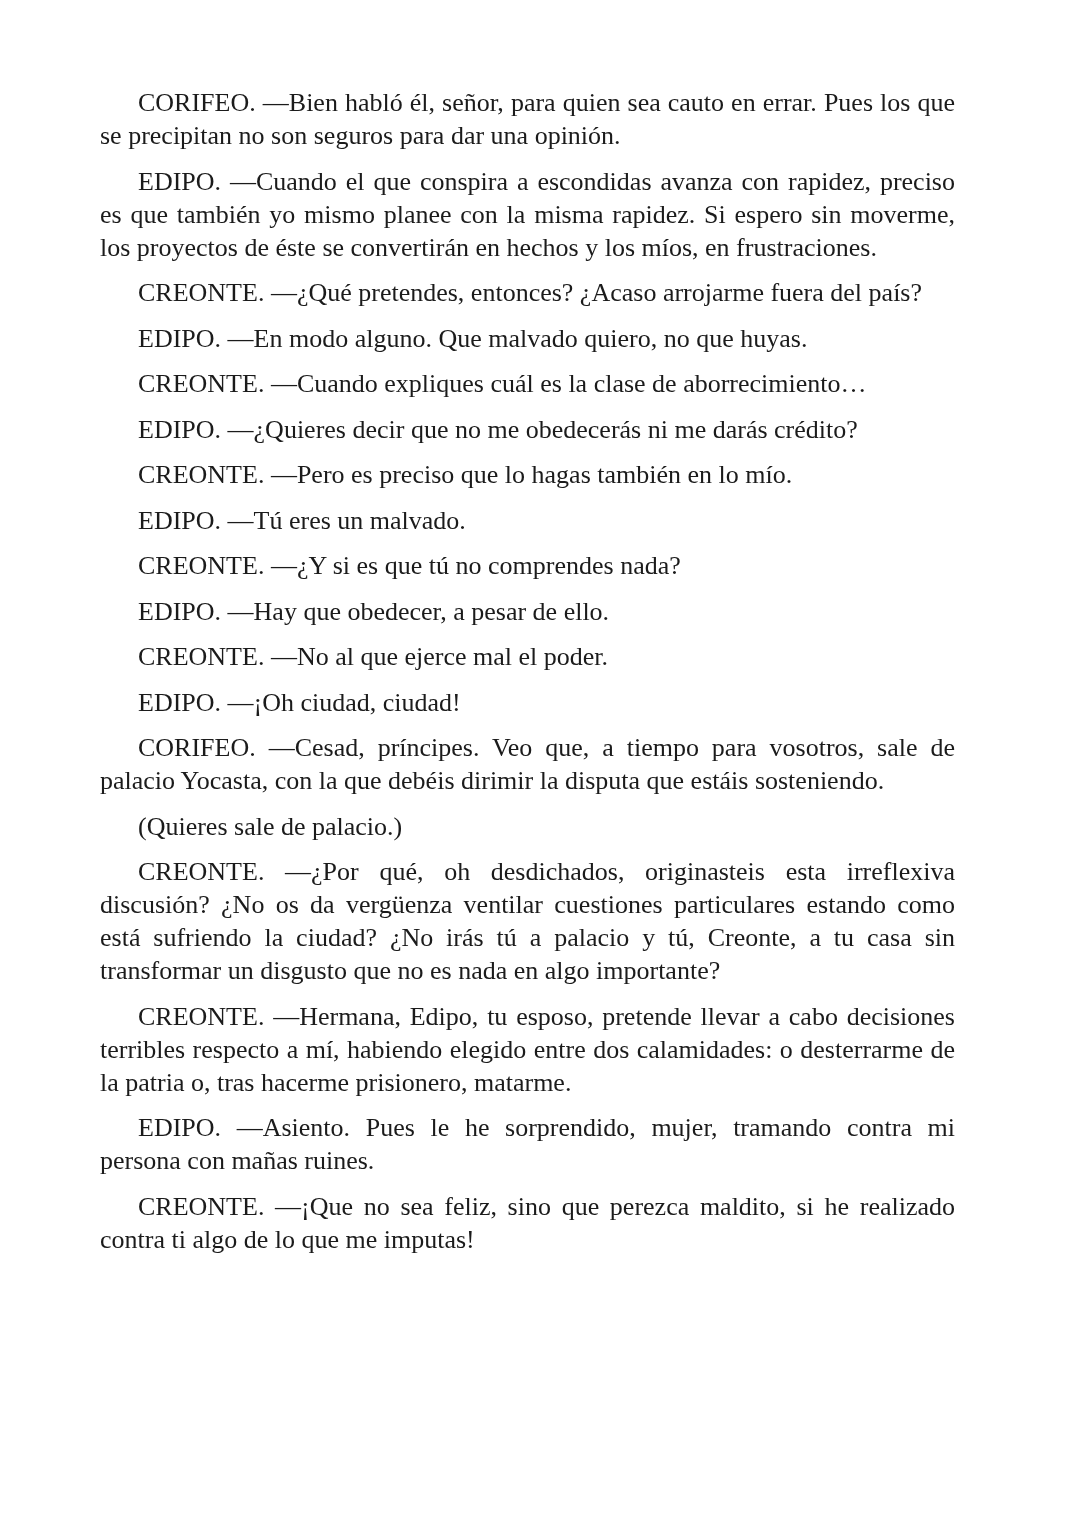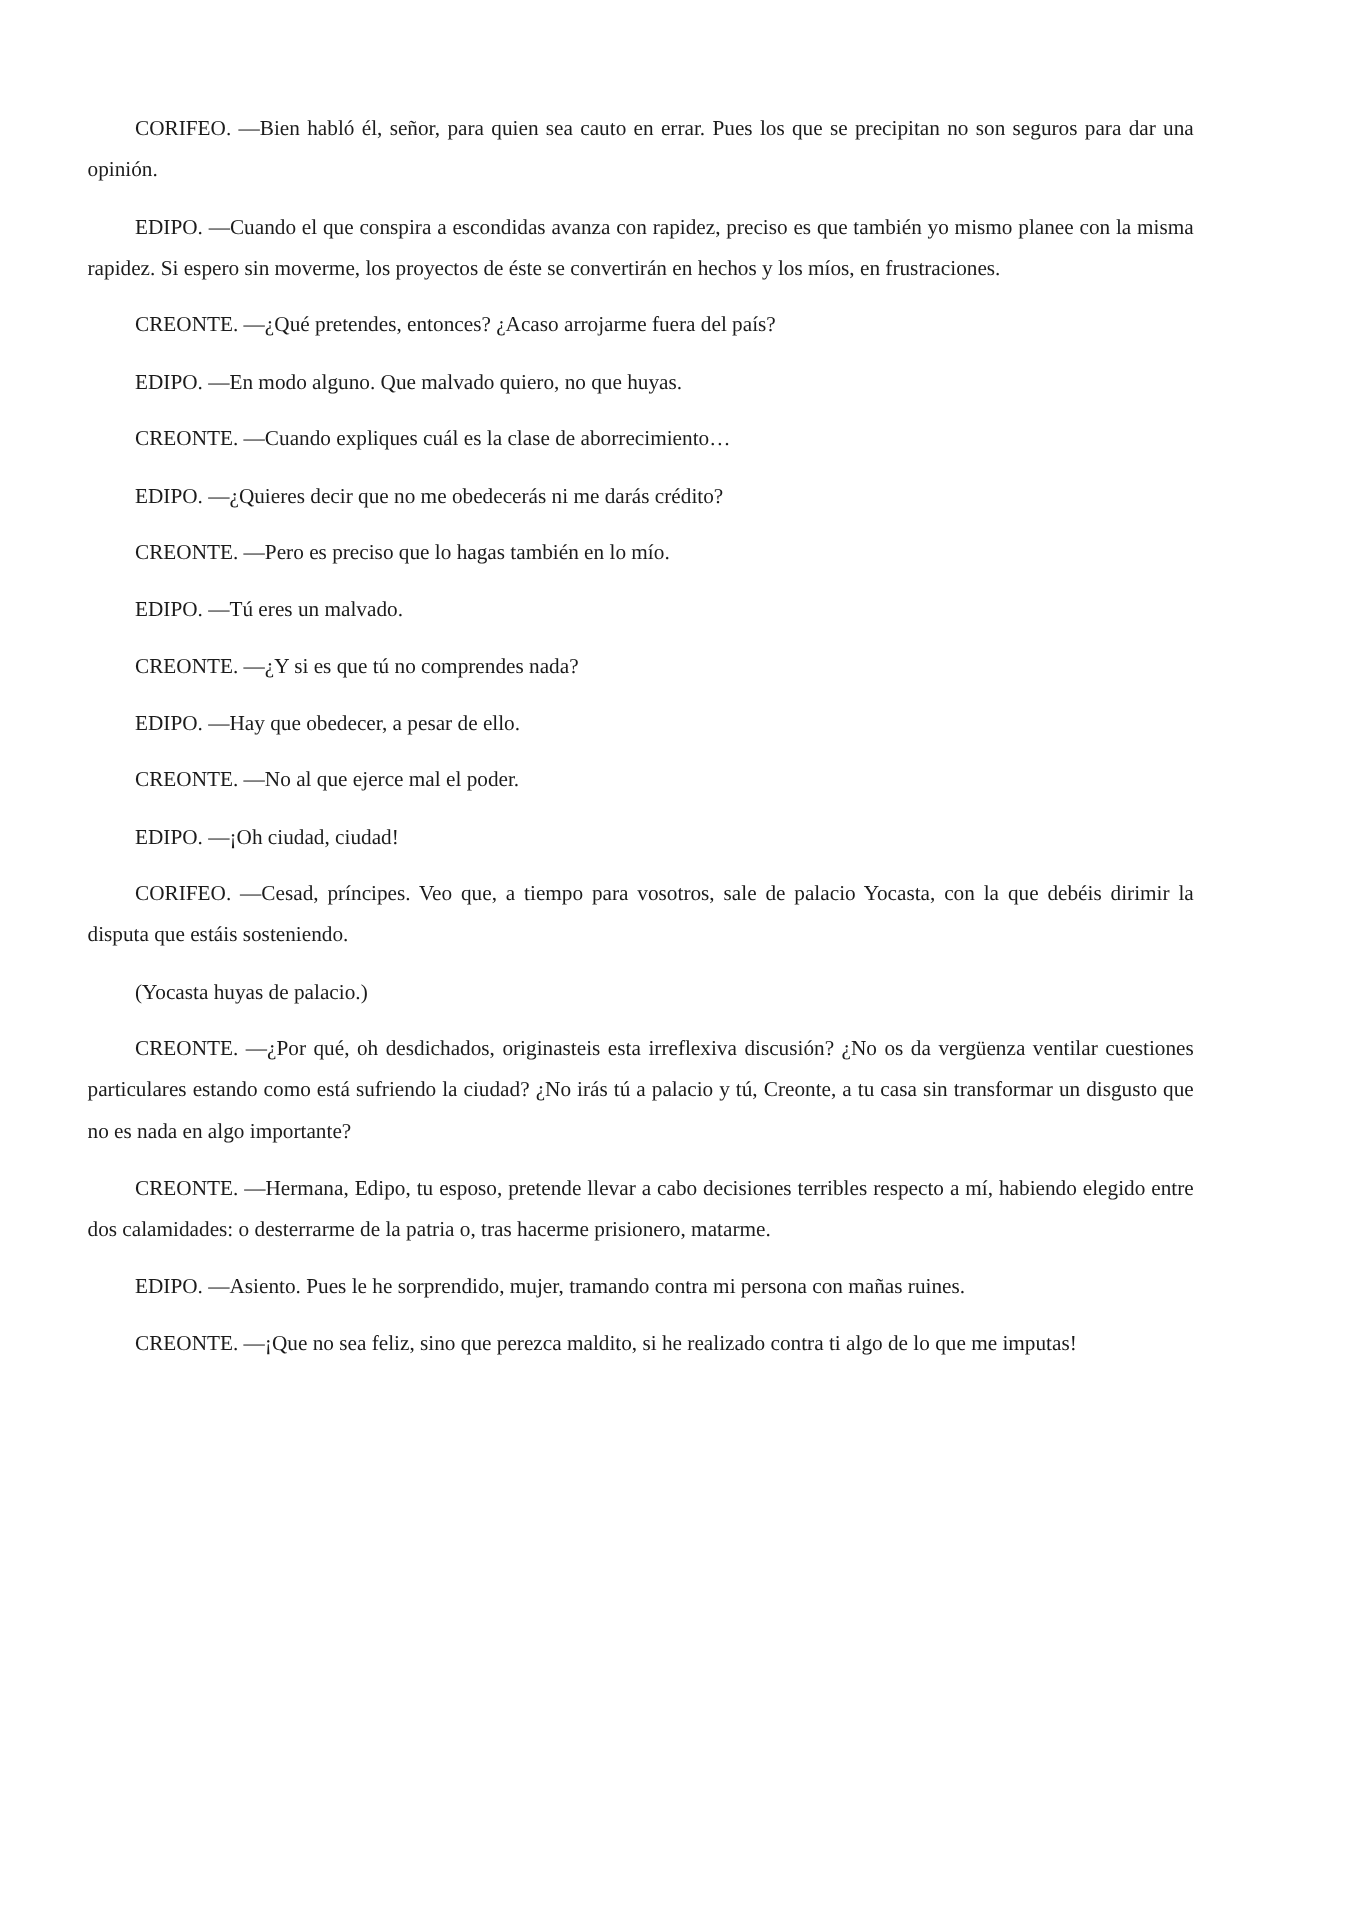--- a/index.html
+++ b/index.html
@@ -6,24 +6,24 @@
     margin: 0;
     padding: 0;
     background: #ffffff;
   }
   .page {
     position: relative;
     width: 1080px;
     height: 1527px;
     background: #ffffff;
     box-sizing: border-box;
-    padding: 86px 125px 40px 70px;
+    padding: 86px 125px 40px 100px;
     overflow: hidden;
     font-family: "Liberation Serif", "DejaVu Serif", serif;
-    font-size: 17px;
+    font-size: 26px;
     line-height: 33px;
     color: #1b1b1b;
   }
   .text-column p {
     margin: 0 0 12.5px 0;
     padding: 0;
     text-align: justify;
     text-indent: 38px;
     text-justify: inter-word;
   }
@@ -42,19 +42,19 @@
       <p><span>EDIPO. </span><span>—En modo alguno. Que malvado quiero, no que huyas.</span></p>
       <p><span>CREONTE. </span><span>—Cuando expliques cuál es la clase de aborrecimiento…</span></p>
       <p><span>EDIPO. </span><span>—¿Quieres decir que no me obedecerás ni me darás crédito?</span></p>
       <p><span>CREONTE. </span><span>—Pero es preciso que lo hagas también en lo mío.</span></p>
       <p><span>EDIPO. </span><span>—Tú eres un malvado.</span></p>
       <p><span>CREONTE. </span><span>—¿Y si es que tú no comprendes nada?</span></p>
       <p><span>EDIPO. </span><span>—Hay que obedecer, a pesar de ello.</span></p>
       <p><span>CREONTE. </span><span>—No al que ejerce mal el poder.</span></p>
       <p><span>EDIPO. </span><span>—¡Oh ciudad, ciudad!</span></p>
       <p><span>CORIFEO. </span><span>—Cesad, príncipes. Veo que, a tiempo para vosotros, sale de palacio Yocasta, con la que debéis dirimir la disputa que estáis sosteniendo.</span></p>
-      <p><span>(Yocasta huyas de palacio.)</span></p>
+      <p><span>(Quieres sale de palacio.)</span></p>
       <p><span>CREONTE. </span><span>—¿Por qué, oh desdichados, originasteis esta irreflexiva discusión? ¿No os da vergüenza ventilar cuestiones particulares estando como está sufriendo la ciudad? ¿No irás tú a palacio y tú, Creonte, a tu casa sin transformar un disgusto que no es nada en algo importante?</span></p>
       <p><span>CREONTE. </span><span>—Hermana, Edipo, tu esposo, pretende llevar a cabo decisiones terribles respecto a mí, habiendo elegido entre dos calamidades: o desterrarme de la patria o, tras hacerme prisionero, matarme.</span></p>
       <p><span>EDIPO. </span><span>—Asiento. Pues le he sorprendido, mujer, tramando contra mi persona con mañas ruines.</span></p>
       <p><span>CREONTE. </span><span>—¡Que no sea feliz, sino que perezca maldito, si he realizado contra ti algo de lo que me imputas!</span></p>
     </div>
 </div>
 
 </body></html>

